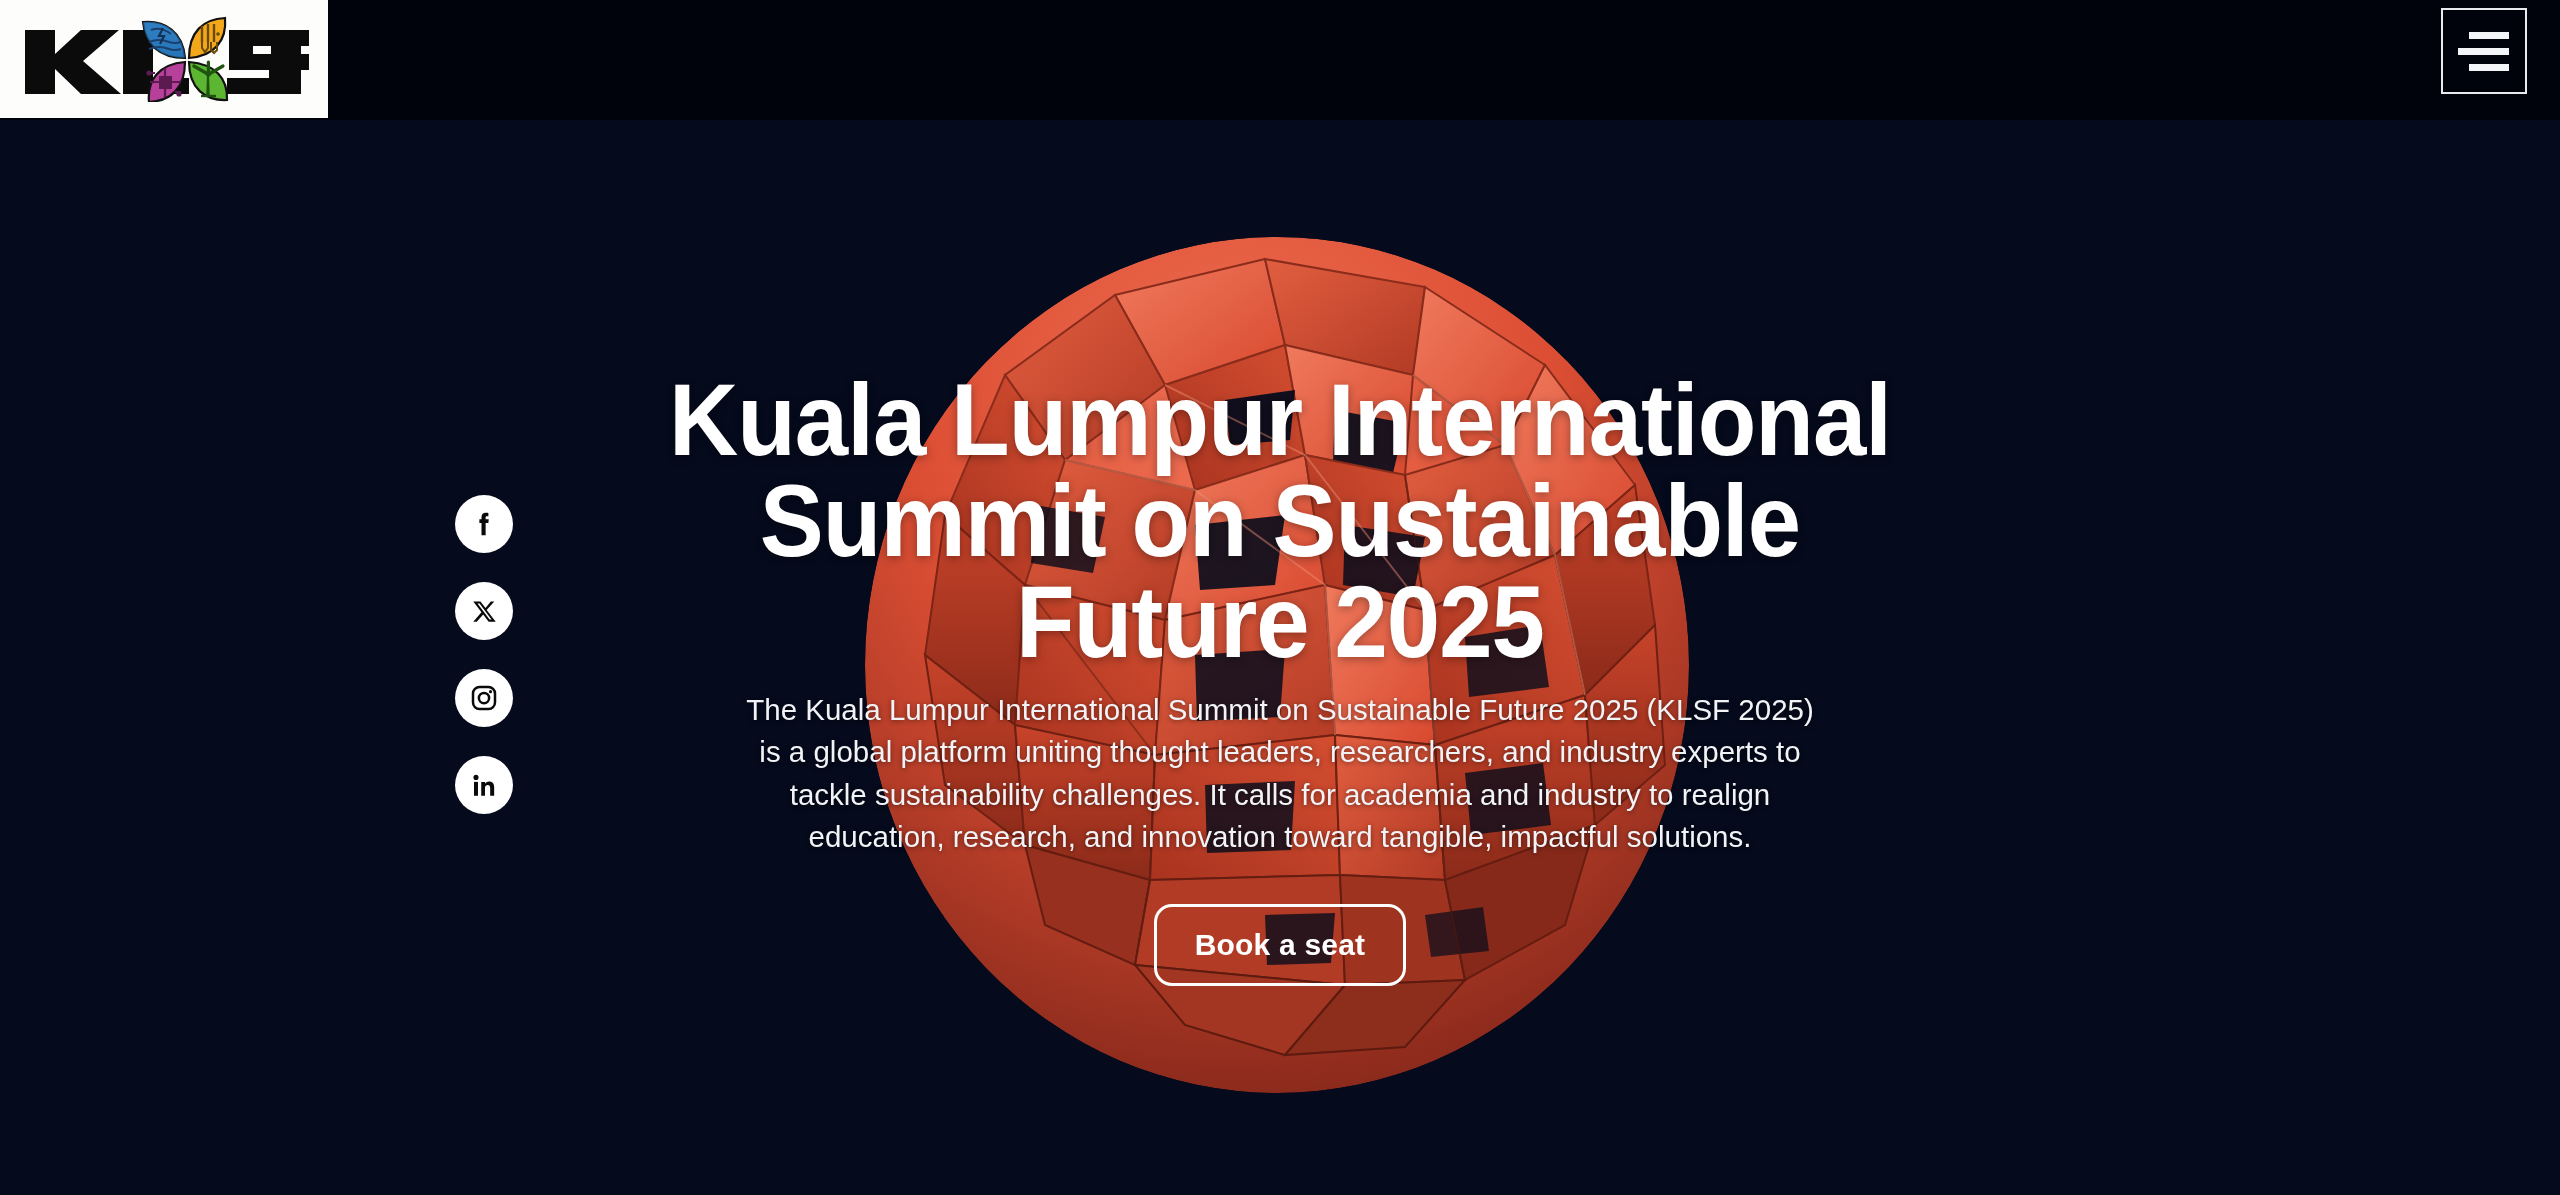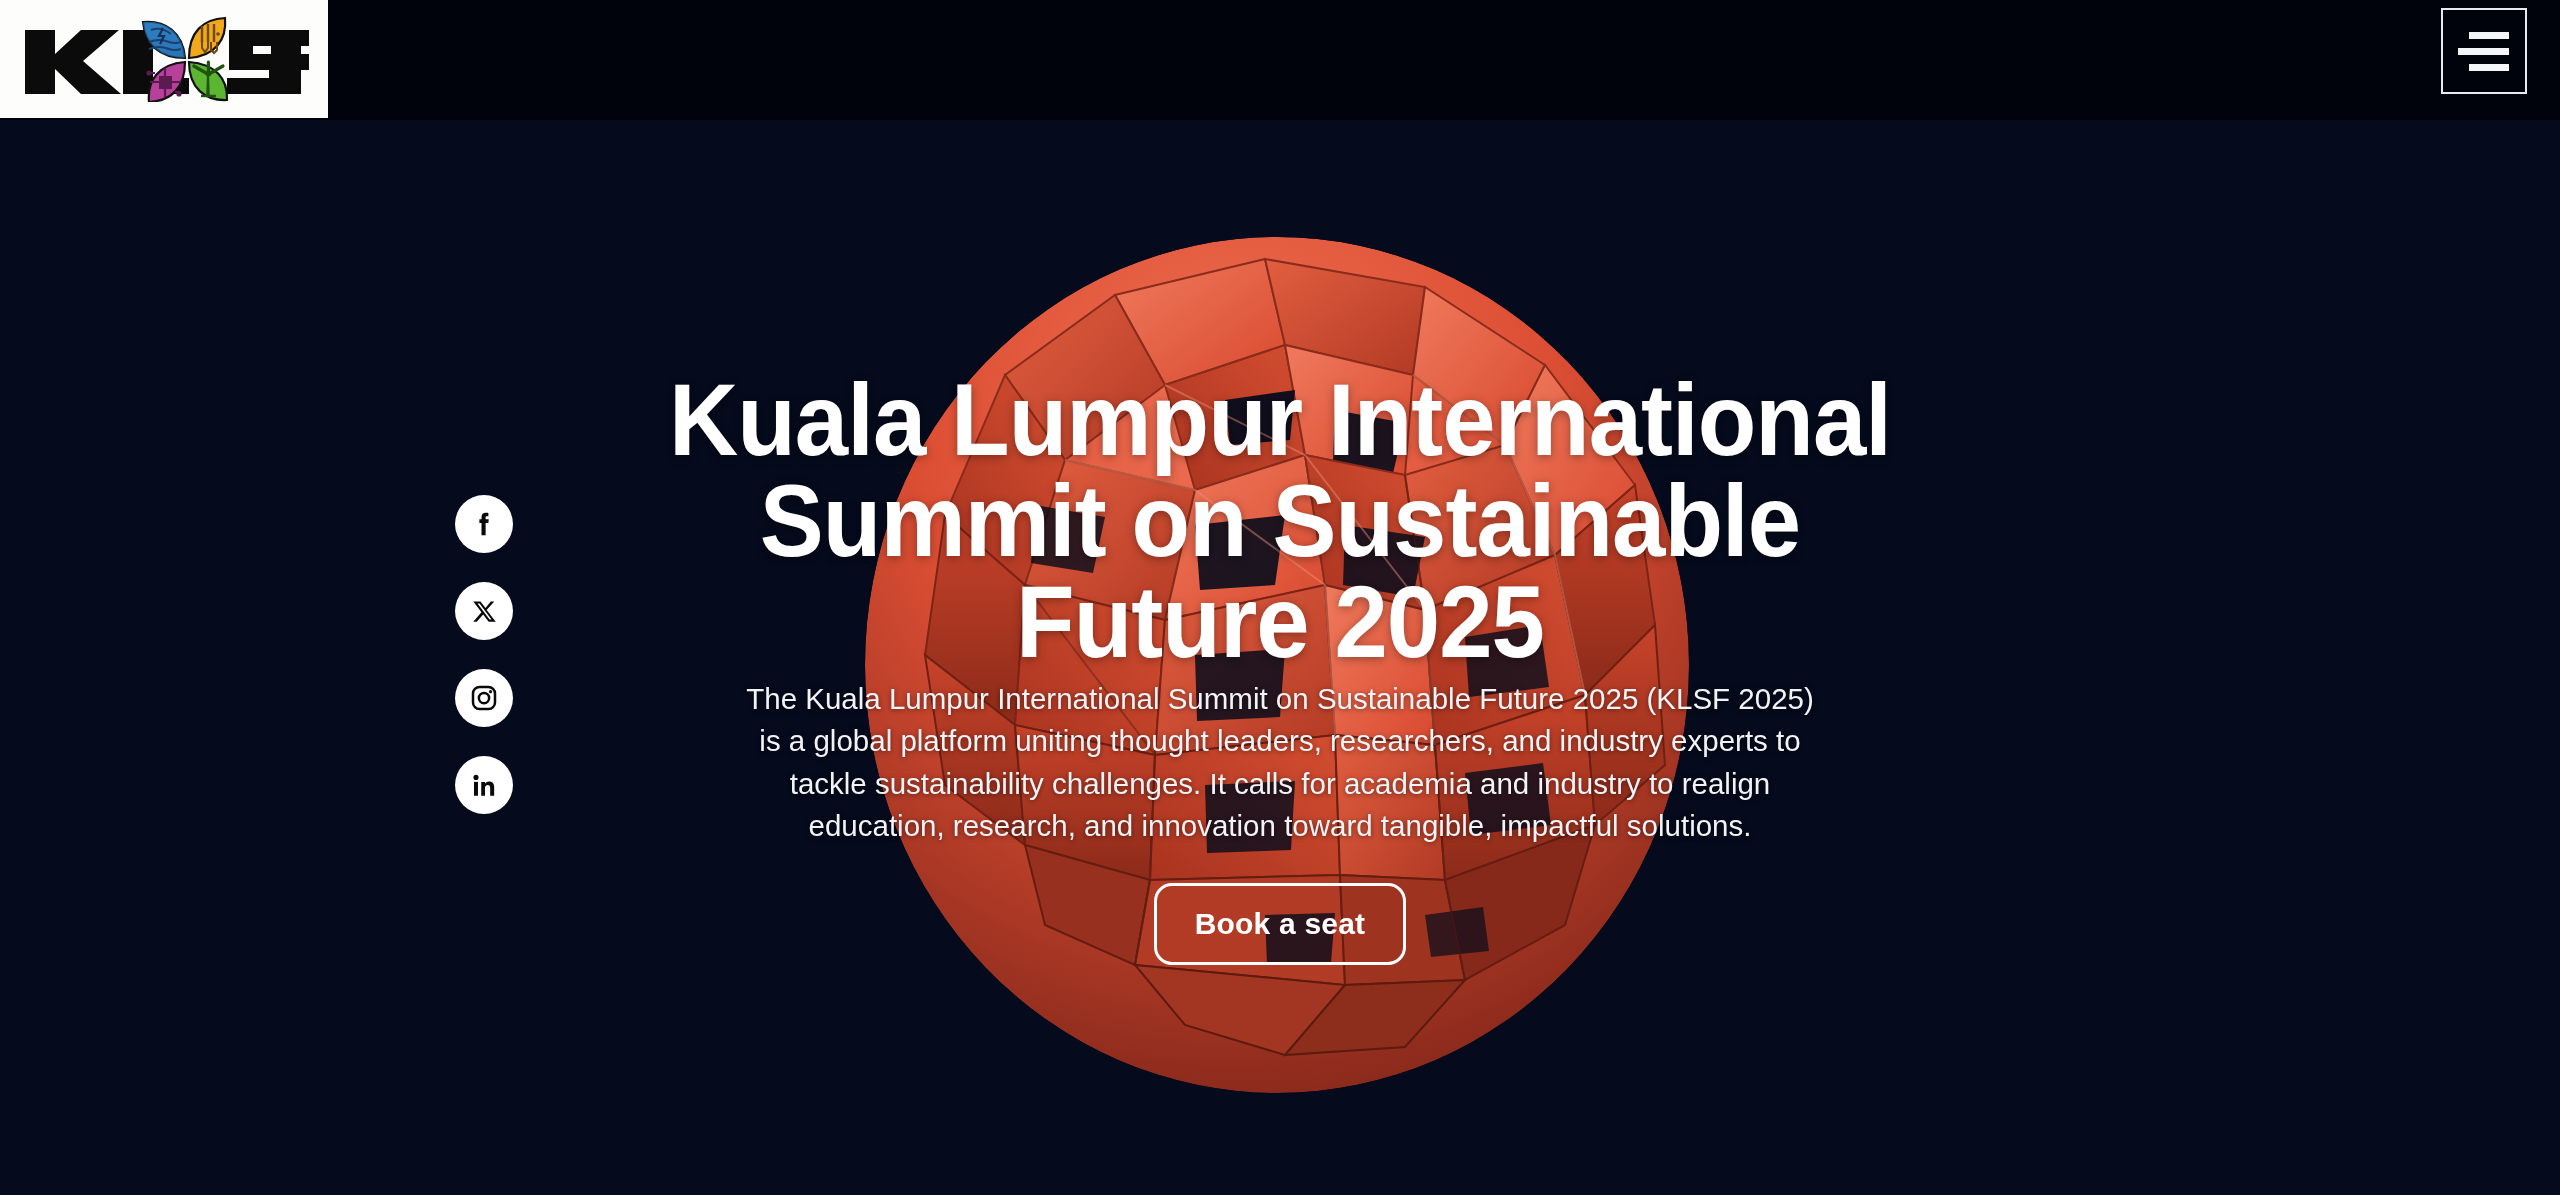--- a/index.html
+++ b/index.html
@@ -70,26 +70,26 @@
   }
   .hero-title {
     width:1360px; text-align:center;
     font-family:"Liberation Sans Narrow","Liberation Sans",sans-serif;
     font-weight:700; font-size:102px; line-height:0.99;
     color:#ffffff; letter-spacing:-1px;
     transform:scaleX(0.94); transform-origin:center top;
     text-shadow:0 2px 10px rgba(0,0,0,.35);
   }
   .hero-para {
-    width:1080px; margin-top:5px; text-align:center;
+    width:1080px; margin-top:16px; text-align:center;
     font-family:"Liberation Sans", sans-serif;
     font-weight:400; font-size:29.5px; line-height:1.44;
     color:#f2f3f7; text-shadow:0 1px 5px rgba(0,0,0,.5);
   }
-  .cta-wrap { margin-top:35px; }
+  .cta-wrap { margin-top:45px; }
   .cta-btn {
     display:inline-flex; align-items:center; justify-content:center;
     min-width:252px; height:82px; padding:0 30px;
     border:3px solid #ffffff; border-radius:18px;
     background:transparent; color:#ffffff;
     font-family:"Liberation Sans", sans-serif;
     font-weight:700; font-size:30px; letter-spacing:.2px; cursor:pointer;
   }
 </style>
 </head>

